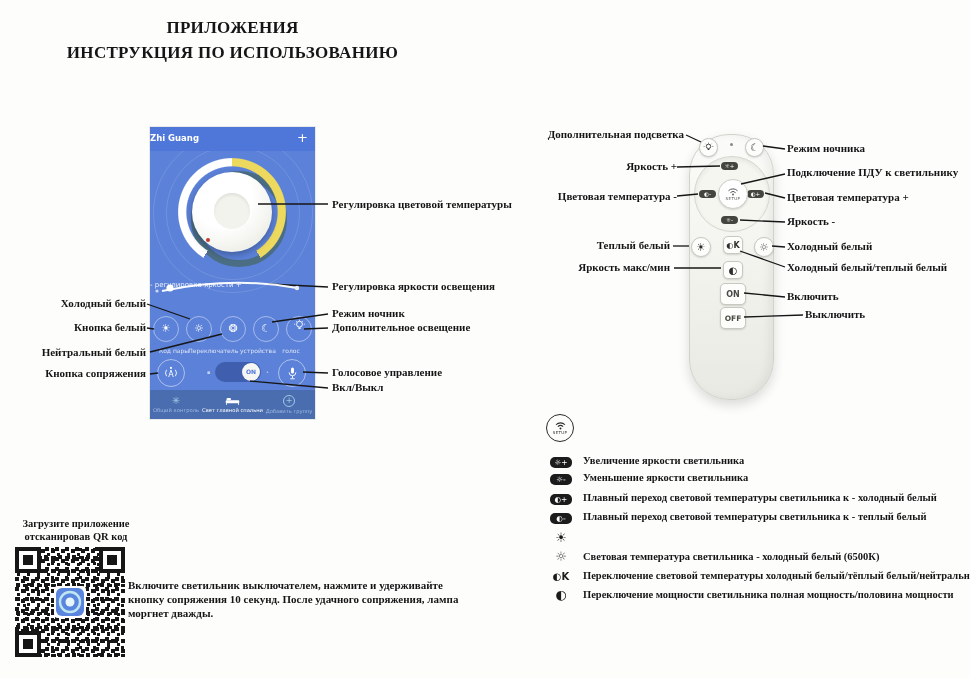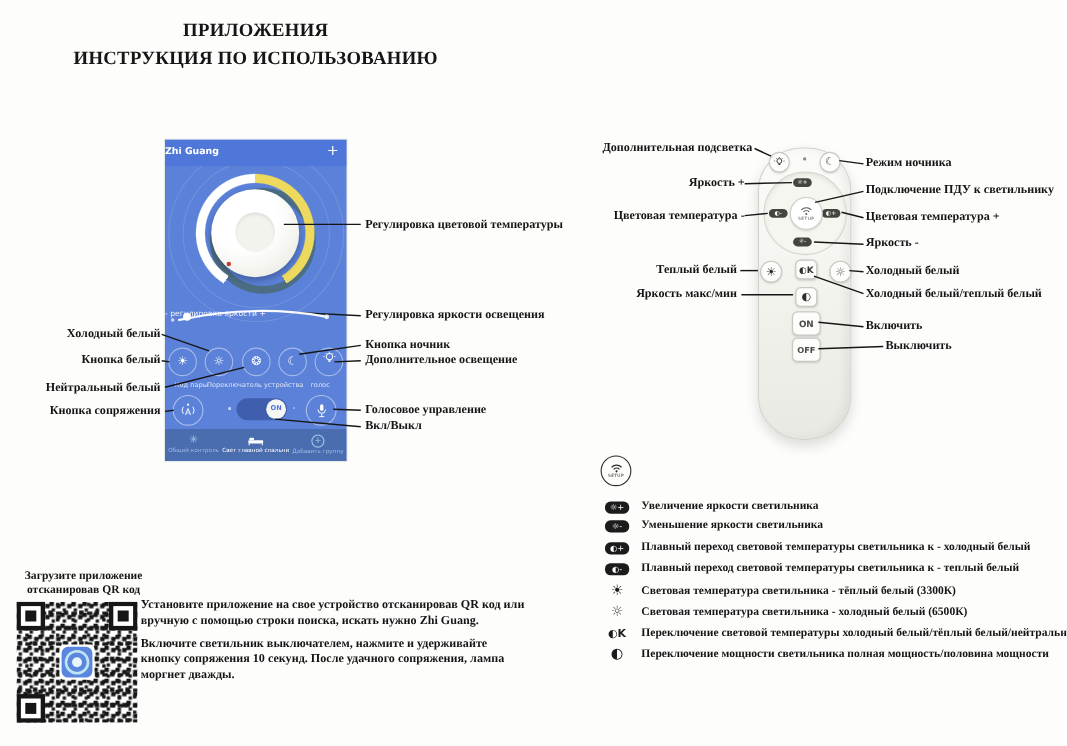--- a/index.html
+++ b/index.html
@@ -152,21 +152,21 @@
       </div>
     </div>
   </div>
 
   <div class="callout r" style="right:824px;top:297px;">Холодный белый</div>
   <div class="callout r" style="right:824px;top:321px;">Кнопка белый</div>
   <div class="callout r" style="right:824px;top:346px;">Нейтральный белый</div>
   <div class="callout r" style="right:824px;top:367px;">Кнопка сопряжения</div>
   <div class="callout" style="left:332px;top:198px;">Регулировка цветовой температуры</div>
   <div class="callout" style="left:332px;top:280px;">Регулировка яркости освещения</div>
-  <div class="callout" style="left:332px;top:307px;">Кнопка ночник</div>
+  <div class="callout" style="left:332px;top:307px;">Режим ночник</div>
   <div class="callout" style="left:332px;top:321px;">Дополнительное освещение</div>
   <div class="callout" style="left:332px;top:366px;">Голосовое управление</div>
   <div class="callout" style="left:332px;top:381px;">Вкл/Выкл</div>
 
   <div class="remote">
     <span class="r-round" style="left:9px;top:3px;width:17px;height:17px;">
       <svg width="11" height="11" viewBox="0 0 20 20">
         <circle cx="10" cy="8" r="4" fill="none" stroke="#3a3a35" stroke-width="1.6"></circle>
         <path d="M8.4 12.5 h3.2 v2 h-3.2 z" fill="#3a3a35"></path>
         <path d="M10 1.2 v2 M3 8 h-1.8 M18.8 8 h-2 M4.6 3.2 l1.3 1.3 M15.4 3.2 l-1.3 1.3" stroke="#3a3a35" stroke-width="1.2"></path>
@@ -245,21 +245,20 @@
   <div class="legend-row" style="top:490px;">
     <span class="legend-ic"><span class="legend-pill">◐+</span></span>
     <span class="legend-txt">Плавный переход световой температуры светильника к - холодный белый</span>
   </div>
   <div class="legend-row" style="top:509px;">
     <span class="legend-ic"><span class="legend-pill">◐-</span></span>
     <span class="legend-txt">Плавный переход световой температуры светильника к - теплый белый</span>
   </div>
   <div class="legend-row" style="top:530px;">
     <span class="legend-ic"><span class="legend-glyph">☀</span></span>
-    <span class="legend-txt">Световая температура светильника - тёплый белый (3300К)</span>
   </div>
   <div class="legend-row" style="top:549px;">
     <span class="legend-ic"><span class="legend-glyph" style="color:#55554f;">☼</span></span>
     <span class="legend-txt">Световая температура светильника - холодный белый (6500К)</span>
   </div>
   <div class="legend-row" style="top:568px;">
     <span class="legend-ic"><span class="legend-glyph" style="font-size:10px;font-weight:700;">◐K</span></span>
     <span class="legend-txt">Переключение световой температуры холодный белый/тёплый белый/нейтральный белый</span>
   </div>
   <div class="legend-row" style="top:587px;">
@@ -302,21 +301,20 @@
         <rect x="4" y="88" width="18" height="18" fill="#fff"></rect>
         <rect x="8" y="92" width="10" height="10" fill="#161616"></rect>
     </g>
     <g>
       <rect x="39" y="39" width="32" height="32" rx="4" fill="#ffffff"></rect>
       <rect x="41" y="41" width="28" height="28" rx="6" fill="#5a86e0"></rect>
       <circle cx="55" cy="55" r="10" fill="none" stroke="#bfe6f0" stroke-width="2.4"></circle>
       <circle cx="55" cy="55" r="4.5" fill="#e8f6fa"></circle>
     </g>
   </svg>
-  <div class="abs note" style="left:128px;top:543px;width:352px;">Установите приложение на свое устройство отсканировав QR код или вручную с помощью строки поиска, искать нужно Zhi Guang.</div>
   <div class="abs note" style="left:128px;top:578px;width:352px;">Включите светильник выключателем, нажмите и удерживайте кнопку сопряжения 10 секунд. После удачного сопряжения, лампа моргнет дважды.</div>
 
   <svg class="overlay" width="970" height="678" viewBox="0 0 970 678">
     <g stroke="#161616" stroke-width="1.3">
       <line x1="258" y1="204" x2="328" y2="204"></line>
       <line x1="268" y1="284" x2="328" y2="287"></line>
       <line x1="272" y1="322" x2="328" y2="314"></line>
       <line x1="304" y1="329" x2="328" y2="328"></line>
       <line x1="303" y1="372" x2="328" y2="373"></line>
       <line x1="250" y1="381" x2="328" y2="388"></line>

